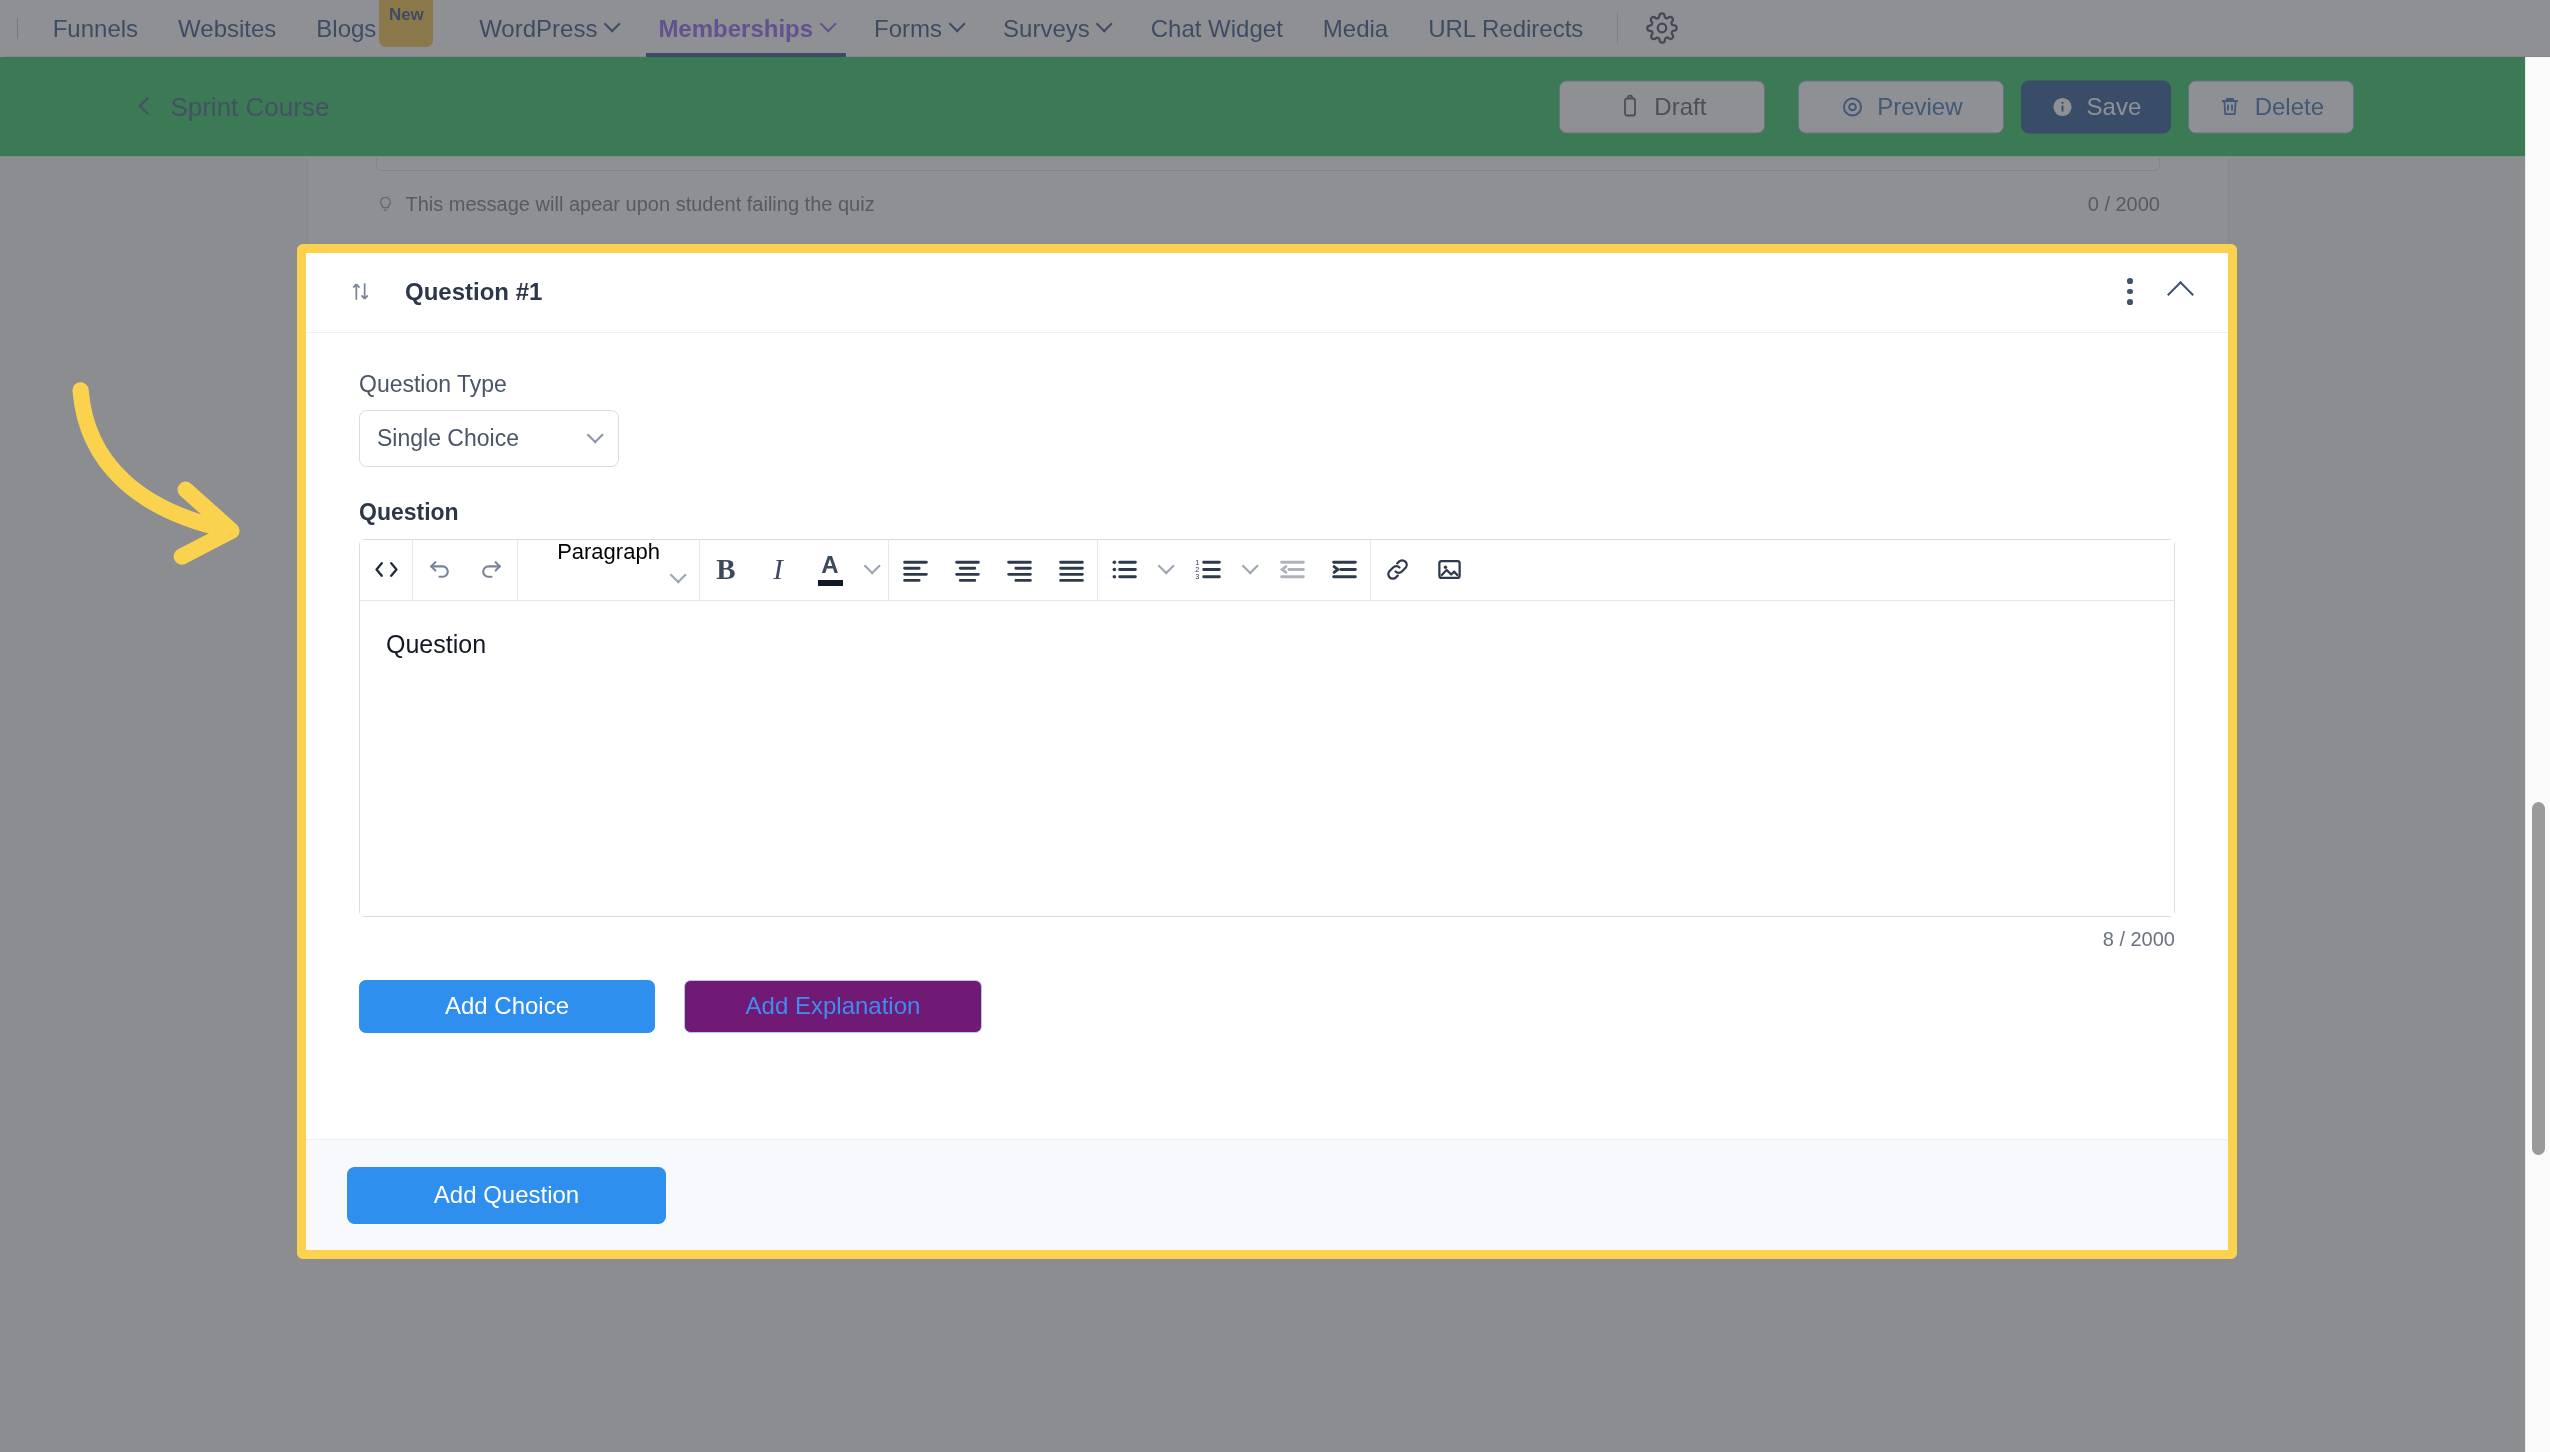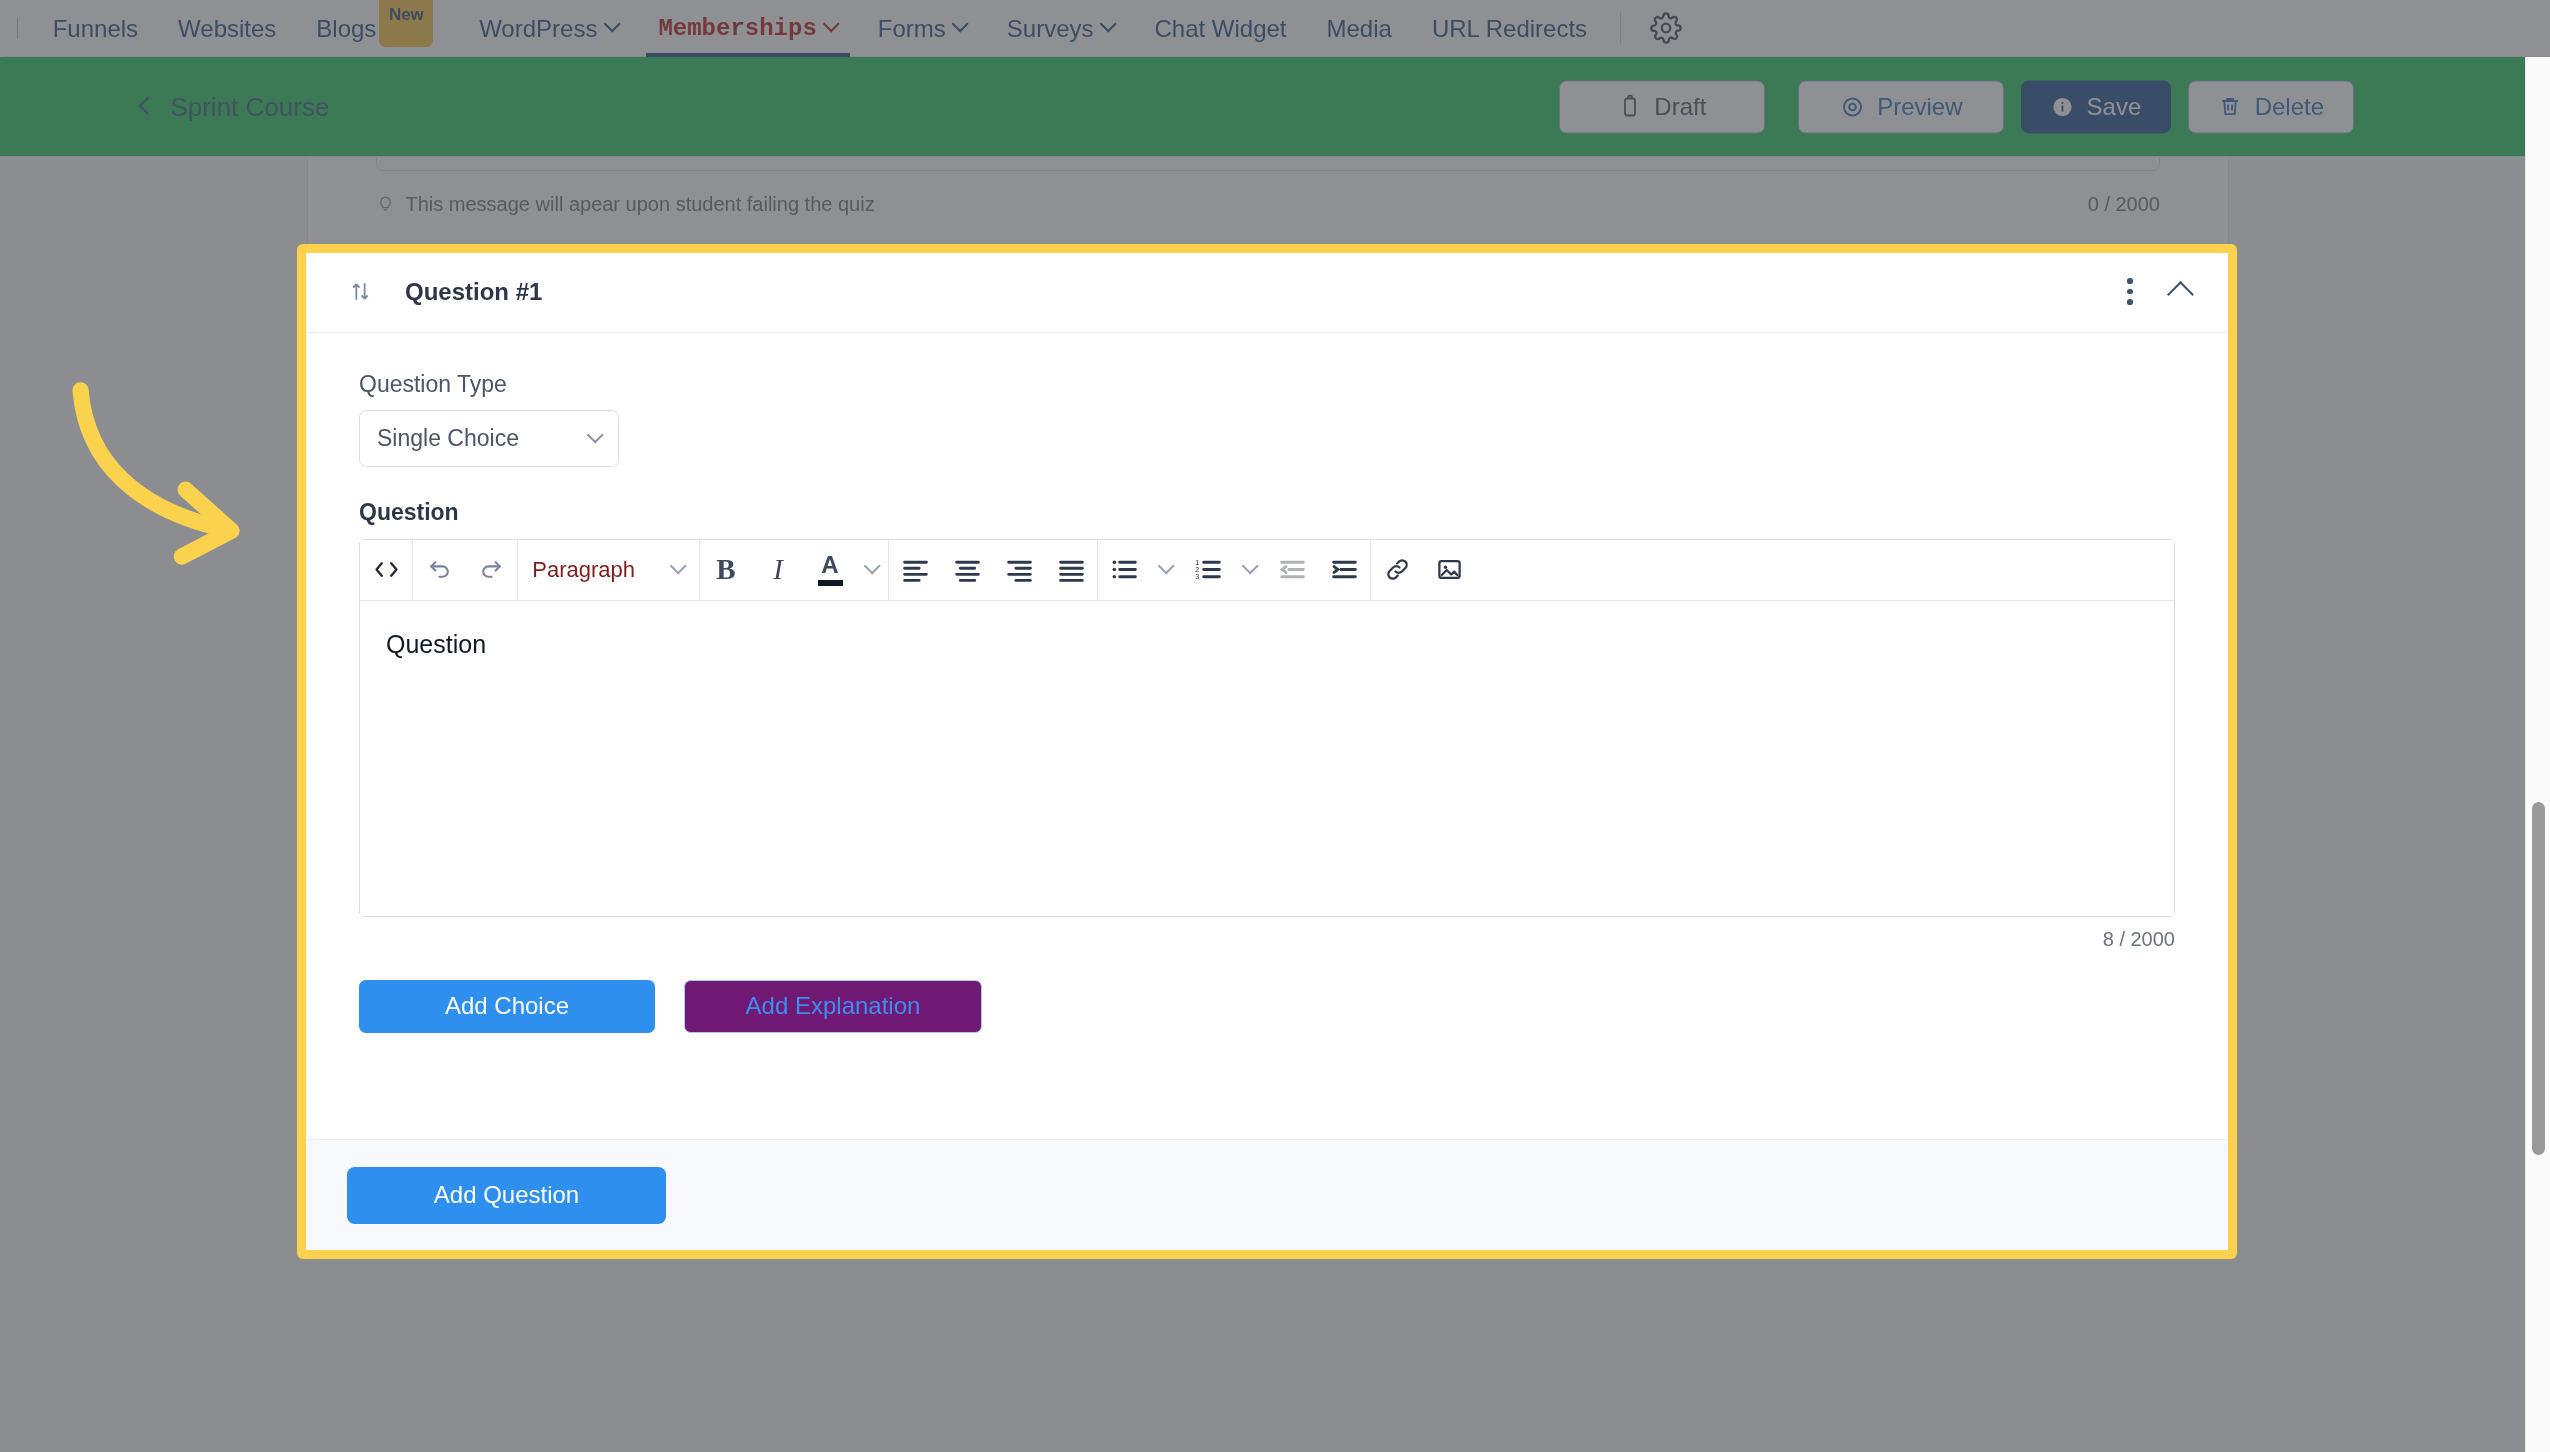--- a/index.html
+++ b/index.html
@@ -20,21 +20,21 @@
     padding-left: 13.4px;
     border-bottom: 1px solid #e6e9ef;
   }
   .nav-edge { width: 5.7px; height: 21px; border-left: 1.9px solid #2a4d7f; opacity:.35; margin-right: 9.6px;}
   .nav-item {
     display: flex; align-items: center; gap: 8.6px;
     font-size: 24px; color: #2c4d82;
     padding: 0 20px; height: 57px; line-height: 57px;
     position: relative; white-space: nowrap; cursor: pointer;
   }
-  .nav-item.active { color: #b91c1c; font-weight: bold; font-family: Liberation Mono, monospace; }
+  .nav-item.active { color: #8b5cf6; font-weight: bold; }
   .nav-item.active::after {
     content: ""; position: absolute; left: 7.6px; right: 7.6px; bottom: 0;
     height: 3.8px; background: #2c4d82;
   }
   .nav-badge {
     background: #f6c343; color: #2c4d82; font-size: 17px; font-weight: bold;
     border-radius: 6.7px; padding: 3.8px 9.6px; position: relative; top: -13.4px; left: -5.7px;
   }
   .chev-sm { display:inline-block; width: 12.4px; height: 12.4px;
     border-right: 2.5px solid currentColor; border-bottom: 2.5px solid currentColor;
@@ -130,21 +130,21 @@
     width: 52px; height: 61px; display: flex; align-items: center; justify-content: center;
     cursor: pointer; color: #3d4a5c;
   }
   .tb-btn.disabled { opacity: .38; }
   .tb-chev {
     width: 32px; height: 61px; display: flex; align-items: center; justify-content: center;
     cursor: pointer; color: #9aa4b2;
   }
   .tb-select {
     width: 181px; height: 61px; display: flex; align-items: center; padding: 0 14.3px;
-    font-size: 22px; color: #7f1d1d; cursor: pointer; gap: 7.6px;
+    font-size: 22px; color: #000000; cursor: pointer; gap: 7.6px; flex-direction: column;
   }
   .tb-select .chev-sm { margin-left: auto; color: #9aa4b2; }
   .tb-bold { font-size: 29px; font-weight: bold; font-family: "Liberation Serif", serif; }
   .tb-ital { font-size: 29px; font-style: italic; font-family: "Liberation Serif", serif; }
   .tb-colorA { display:flex; flex-direction:column; align-items:center; gap:2.9px; }
   .tb-colorA span { font-size: 24px; font-weight: bold; line-height: 1; }
   .tb-colorA i { display:block; width: 25px; height: 5.7px; background: #111827; }
 
   .earea {
     height: 315px; padding: 25px 26px; font-size: 25px; color: #111827;

